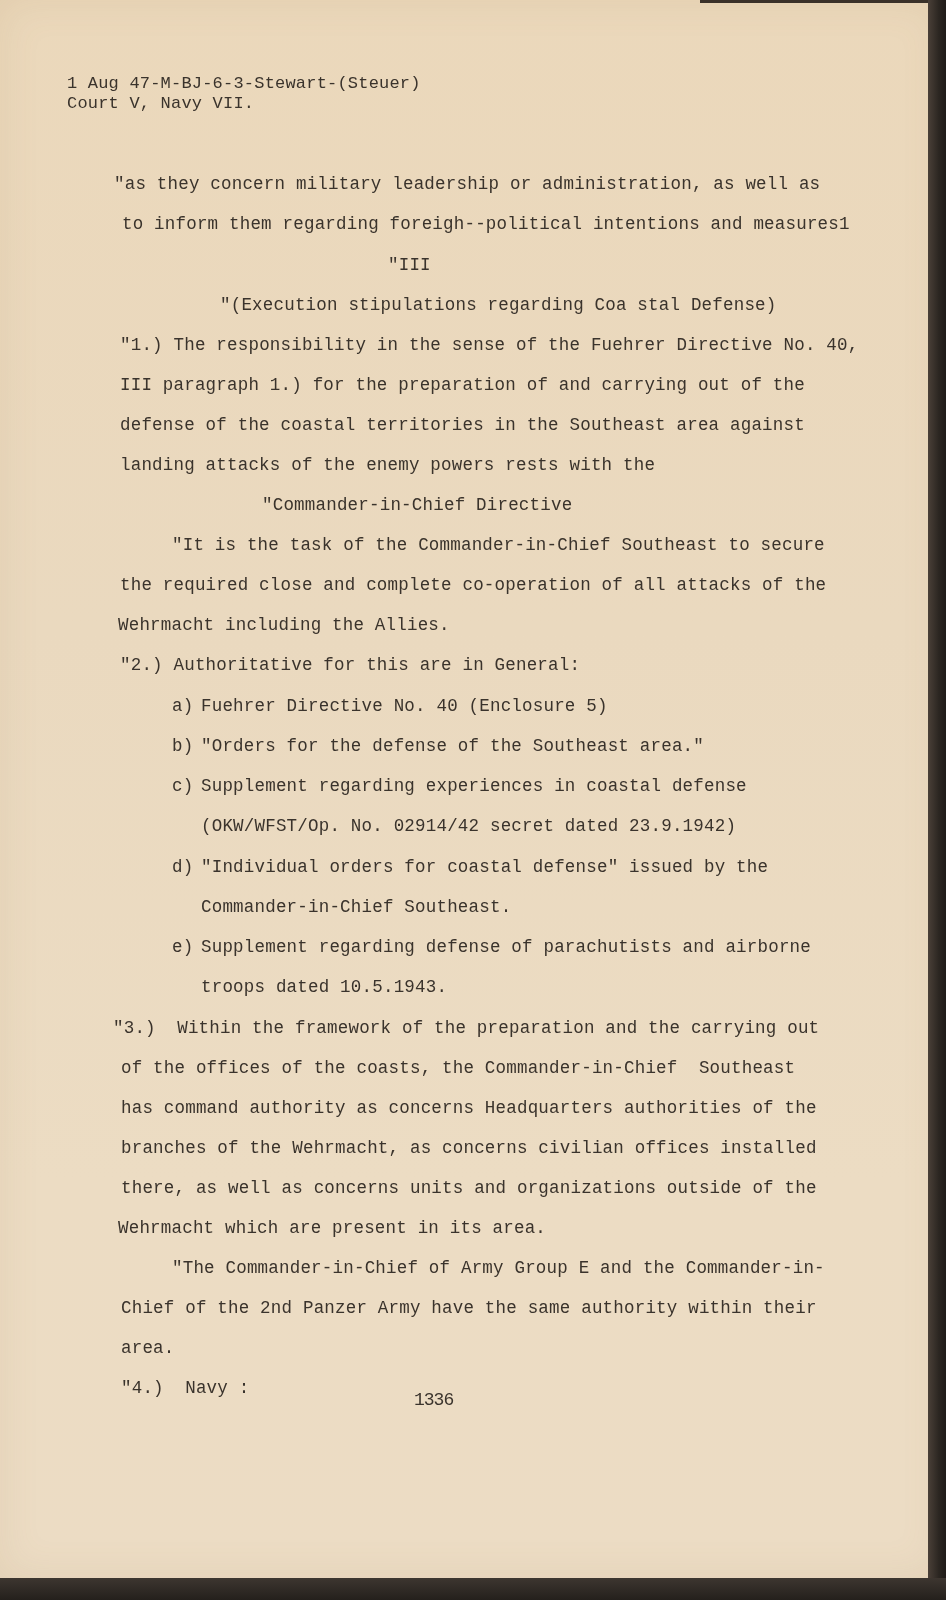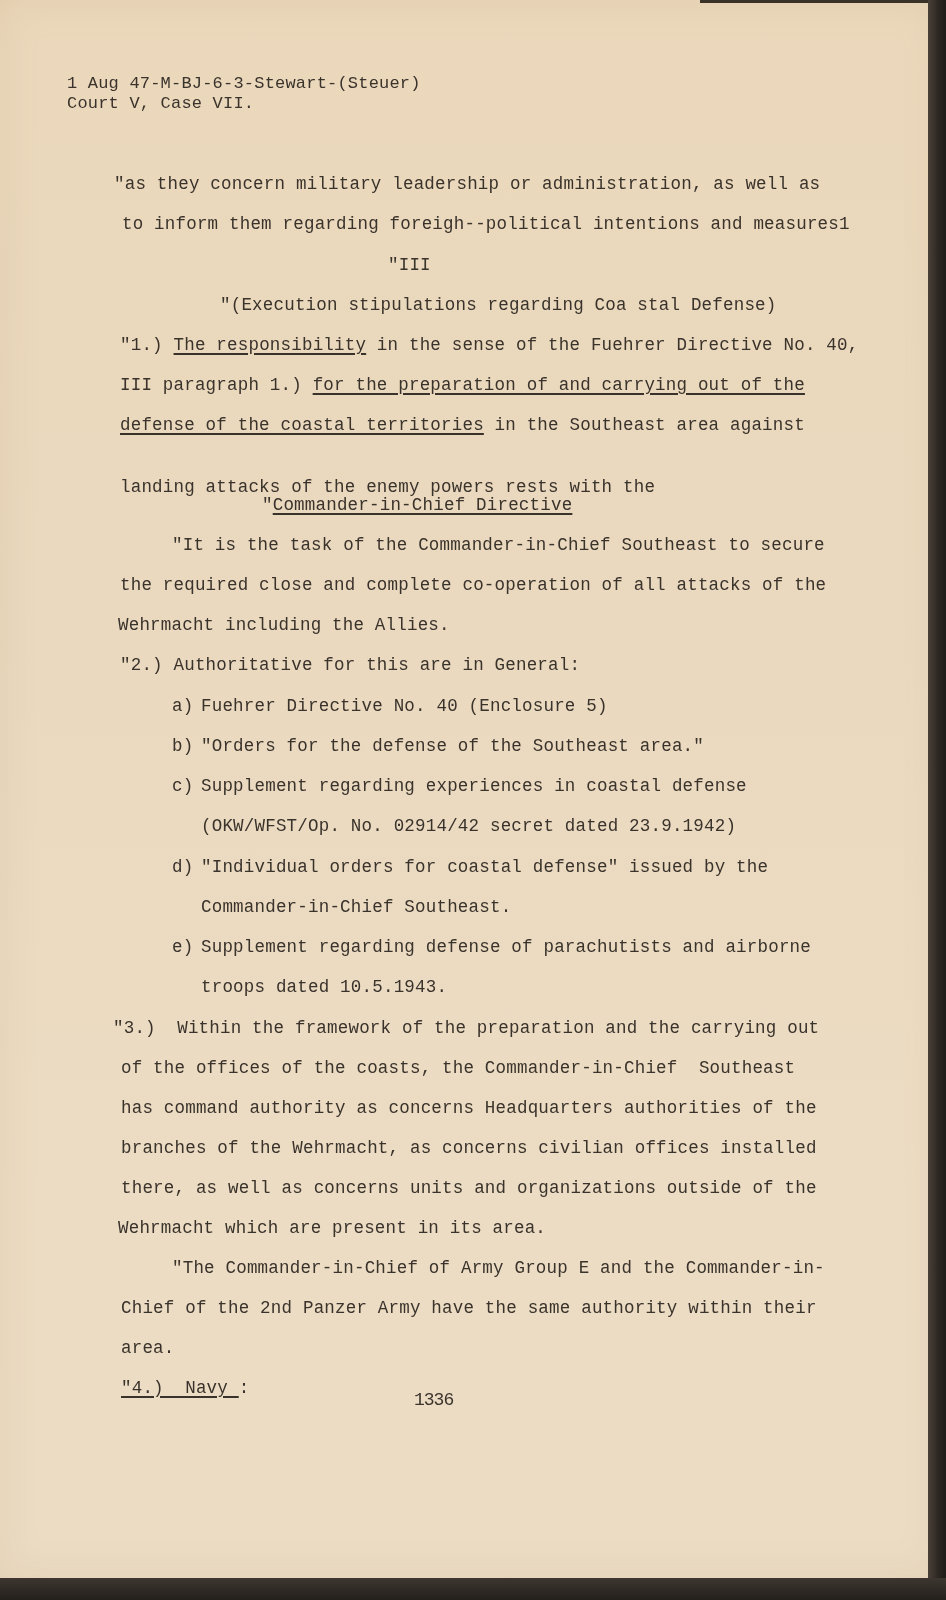--- a/index.html
+++ b/index.html
@@ -49,53 +49,52 @@
     .t {
       position: absolute;
       font-family: "Liberation Mono", "DejaVu Sans Mono", monospace;
       font-size: 17.5px;
       color: #3a332c;
       white-space: pre;
       letter-spacing: 0.2px;
       line-height: 20px;
     }
     .u {
-      text-decoration: underline;
       text-decoration-color: #3a332c;
       text-underline-offset: 3px;
       text-decoration-thickness: 1.5px;
     }
     .header .t { font-size: 17px; }
     .pagenum {
       font-family: "Liberation Mono", "DejaVu Sans Mono", monospace;
       font-size: 18px;
       letter-spacing: -1px;
     }
   </style>
 </head>
 <body>
 
 <div class="page">
 
   <div class="header">
     <div class="t" style="left:67px;top:74px;">1 Aug 47-M-BJ-6-3-Stewart-(Steuer)</div>
-    <div class="t" style="left:67px;top:94px;">Court V, Case VII.</div>
+    <div class="t" style="left:67px;top:94px;">Court V, Navy VII.</div>
   </div>
 
   <div>
     <div class="t" style="left:114px;top:174px;">"as they concern military leadership or administration, as well as</div>
     <div class="t" style="left:122px;top:214px;">to inform them regarding foreigh--political intentions and measures1</div>
 
     <div class="t" style="left:388px;top:255px;">"III</div>
     <div class="t" style="left:220px;top:295px;">"(Execution stipulations regarding Coa stal Defense)</div>
 
     <div class="t" style="left:120px;top:335px;"><span>"1.)</span> <span class="u">The responsibility</span><span> in the sense of the Fuehrer Directive No. 40,</span></div>
     <div class="t" style="left:120px;top:375px;"><span>III paragraph 1.) </span><span class="u">for the preparation of and carrying out of the</span></div>
     <div class="t" style="left:120px;top:415px;"><span class="u">defense of the coastal territories</span><span> in the Southeast area against</span></div>
-    <div class="t" style="left:120px;top:477px;">landing attacks of the enemy powers rests with the</div>
+    <div class="t" style="left:120px;top:455px;">landing attacks of the enemy powers rests with the</div>
     <div class="t" style="left:262px;top:495px;"><span>"</span><span class="u">Commander-in-Chief Directive</span></div>
 
     <div class="t" style="left:172px;top:535px;">"It is the task of the Commander-in-Chief Southeast to secure</div>
     <div class="t" style="left:120px;top:575px;">the required close and complete co-operation of all attacks of the</div>
     <div class="t" style="left:118px;top:615px;">Wehrmacht including the Allies.</div>
 
     <div class="t" style="left:120px;top:655px;">"2.) Authoritative for this are in General:</div>
 
     <div>
       <div class="t" style="left:172px;top:696px;">a)</div>

